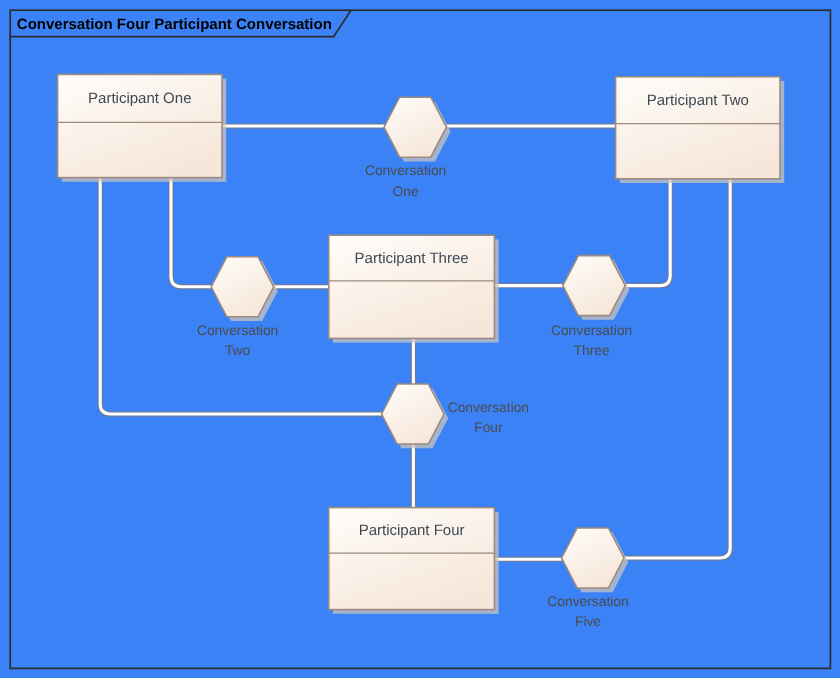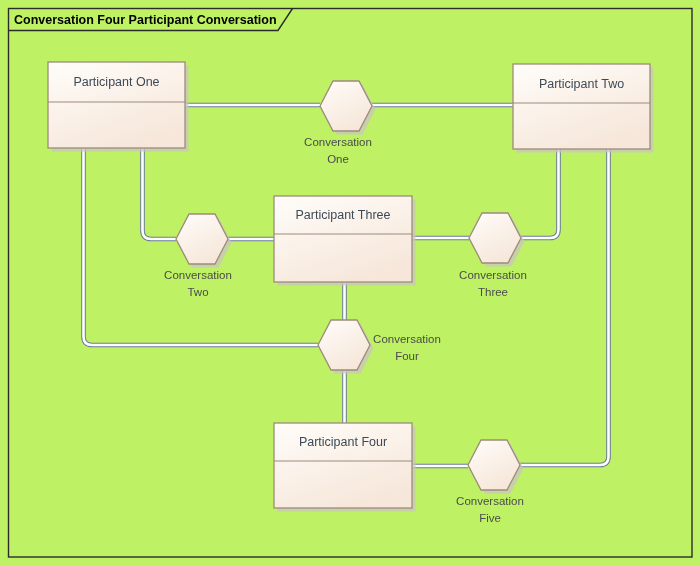--- a/index.html
+++ b/index.html
@@ -5,21 +5,21 @@
   html, body {
     margin: 0;
     padding: 0;
     background: #ffffff;
     font-family: "Liberation Sans", sans-serif;
   }
   .stage {
     position: relative;
     width: 700px;
     height: 565px;
-    background: #bef264;
+    background: #3b82f6;
     overflow: hidden;
   }
   svg { display: block; }
 
   .frame-line { fill: none; stroke: #2b2b2b; stroke-width: 1.4; }
   .diagram-title { font-size: 12.5px; font-weight: bold; fill: #000000; }
 
   .conn-outer { fill: none; stroke: #6b7a9d; stroke-width: 4.6px; }
   .conn-inner { fill: none; stroke: #ffffff; stroke-width: 2.6px; }
 

